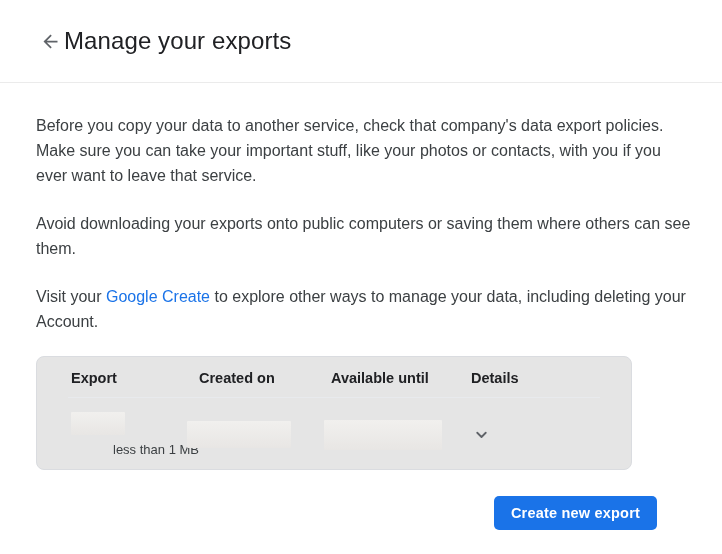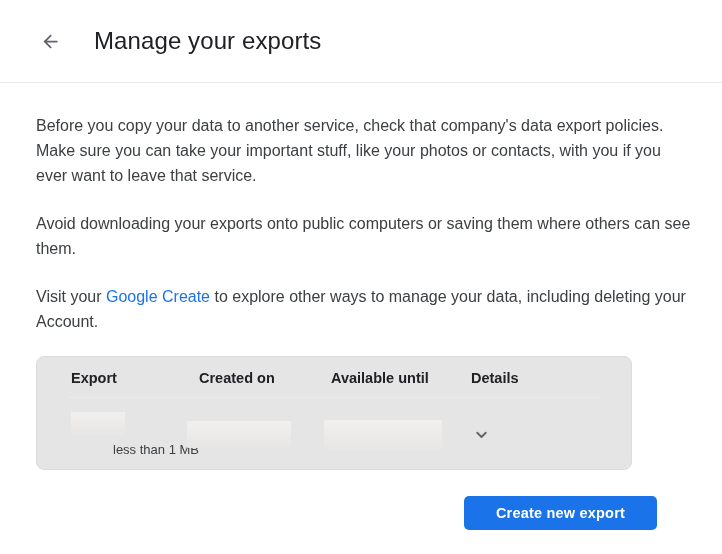--- a/index.html
+++ b/index.html
@@ -7,21 +7,21 @@
   body {
     background: #ffffff;
     font-family: "Liberation Sans", sans-serif;
     color: #3c4043;
     overflow: hidden;
   }
   
   .page-header {
     display: flex;
     align-items: center;
-    gap: 32px;
+    gap: 2px;
     height: 83px;
     padding-left: 38px;
     border-bottom: 1px solid #ebebeb;
   }
   .back-btn {
     width: 24px; height: 24px;
     display: flex; align-items: center; justify-content: center;
     cursor: pointer;
     background: none; border: none;
   }
@@ -108,21 +108,21 @@
   }
   
   .bottom-bar {
     display: flex;
     justify-content: flex-end;
     margin-top: 26px;
     padding-right: 39px;
   }
   .primary-btn {
     height: 34px;
-    padding: 0 32px;
+    padding: 0 17px;
     background: #1a73e8;
     border: none;
     border-radius: 5px;
     color: #ffffff;
     font-family: "Liberation Sans", sans-serif;
     font-size: 14.5px;
     font-weight: 700;
     letter-spacing: 0.2px;
     cursor: pointer;
     white-space: nowrap;

